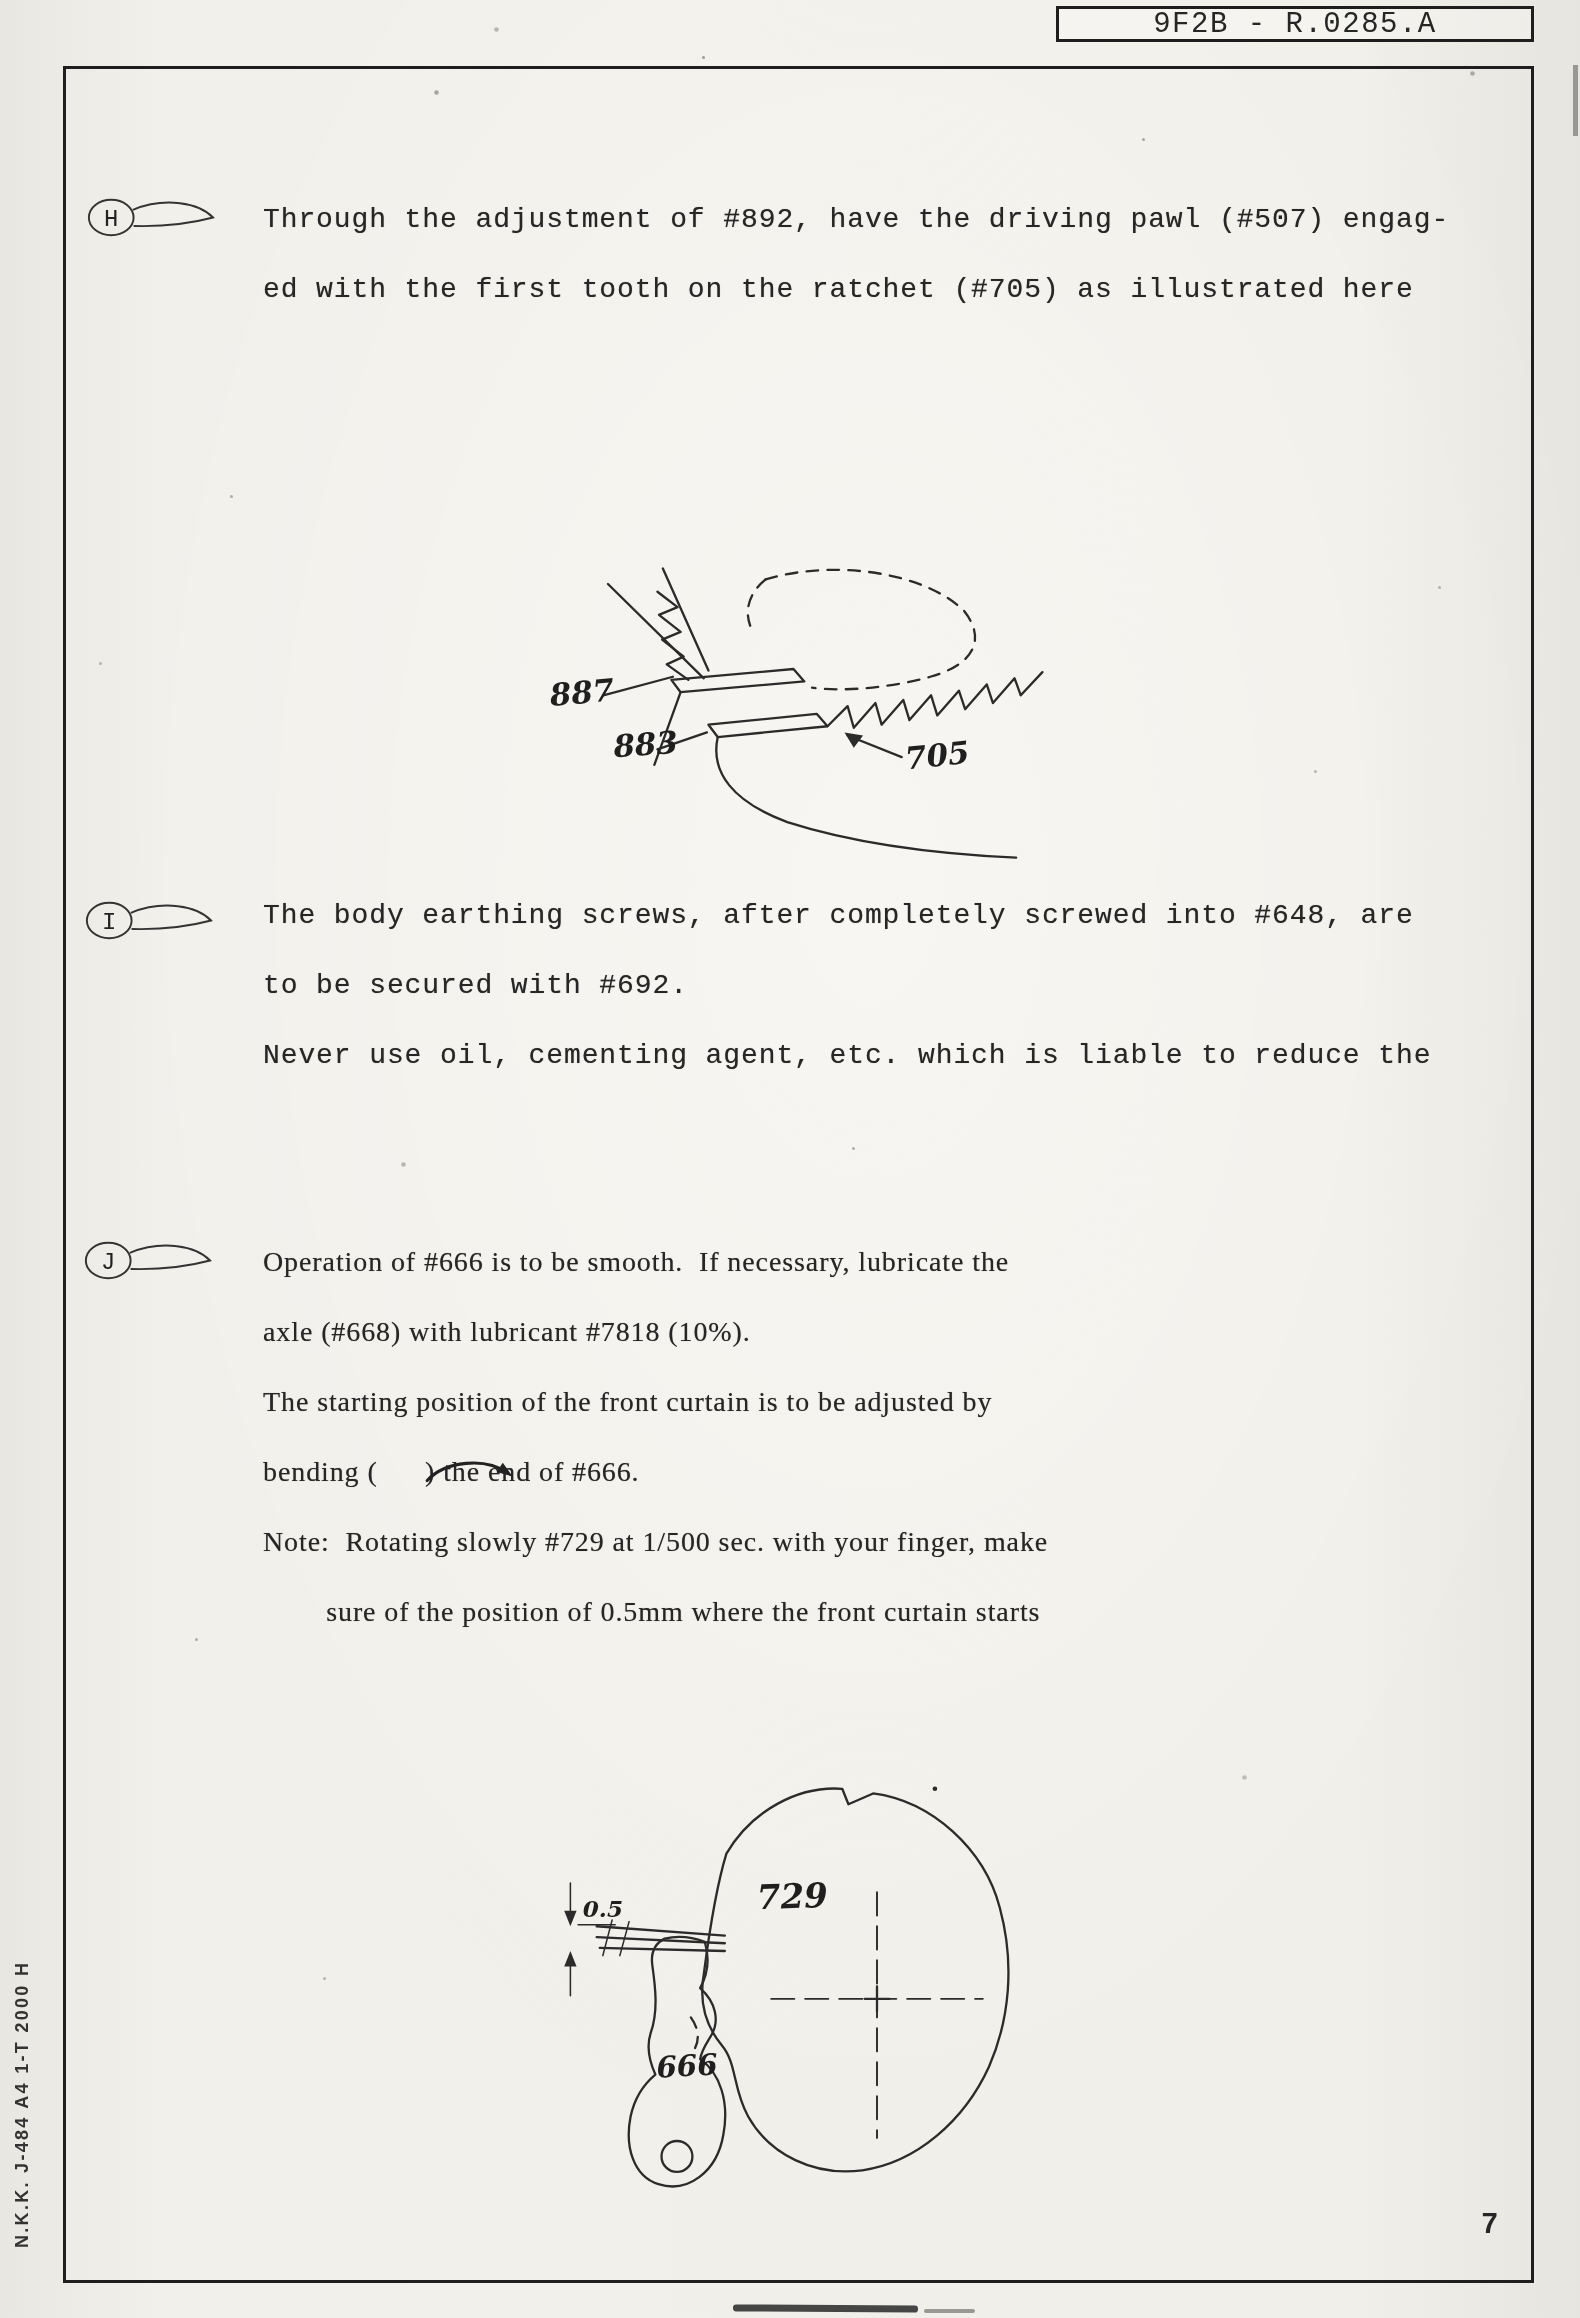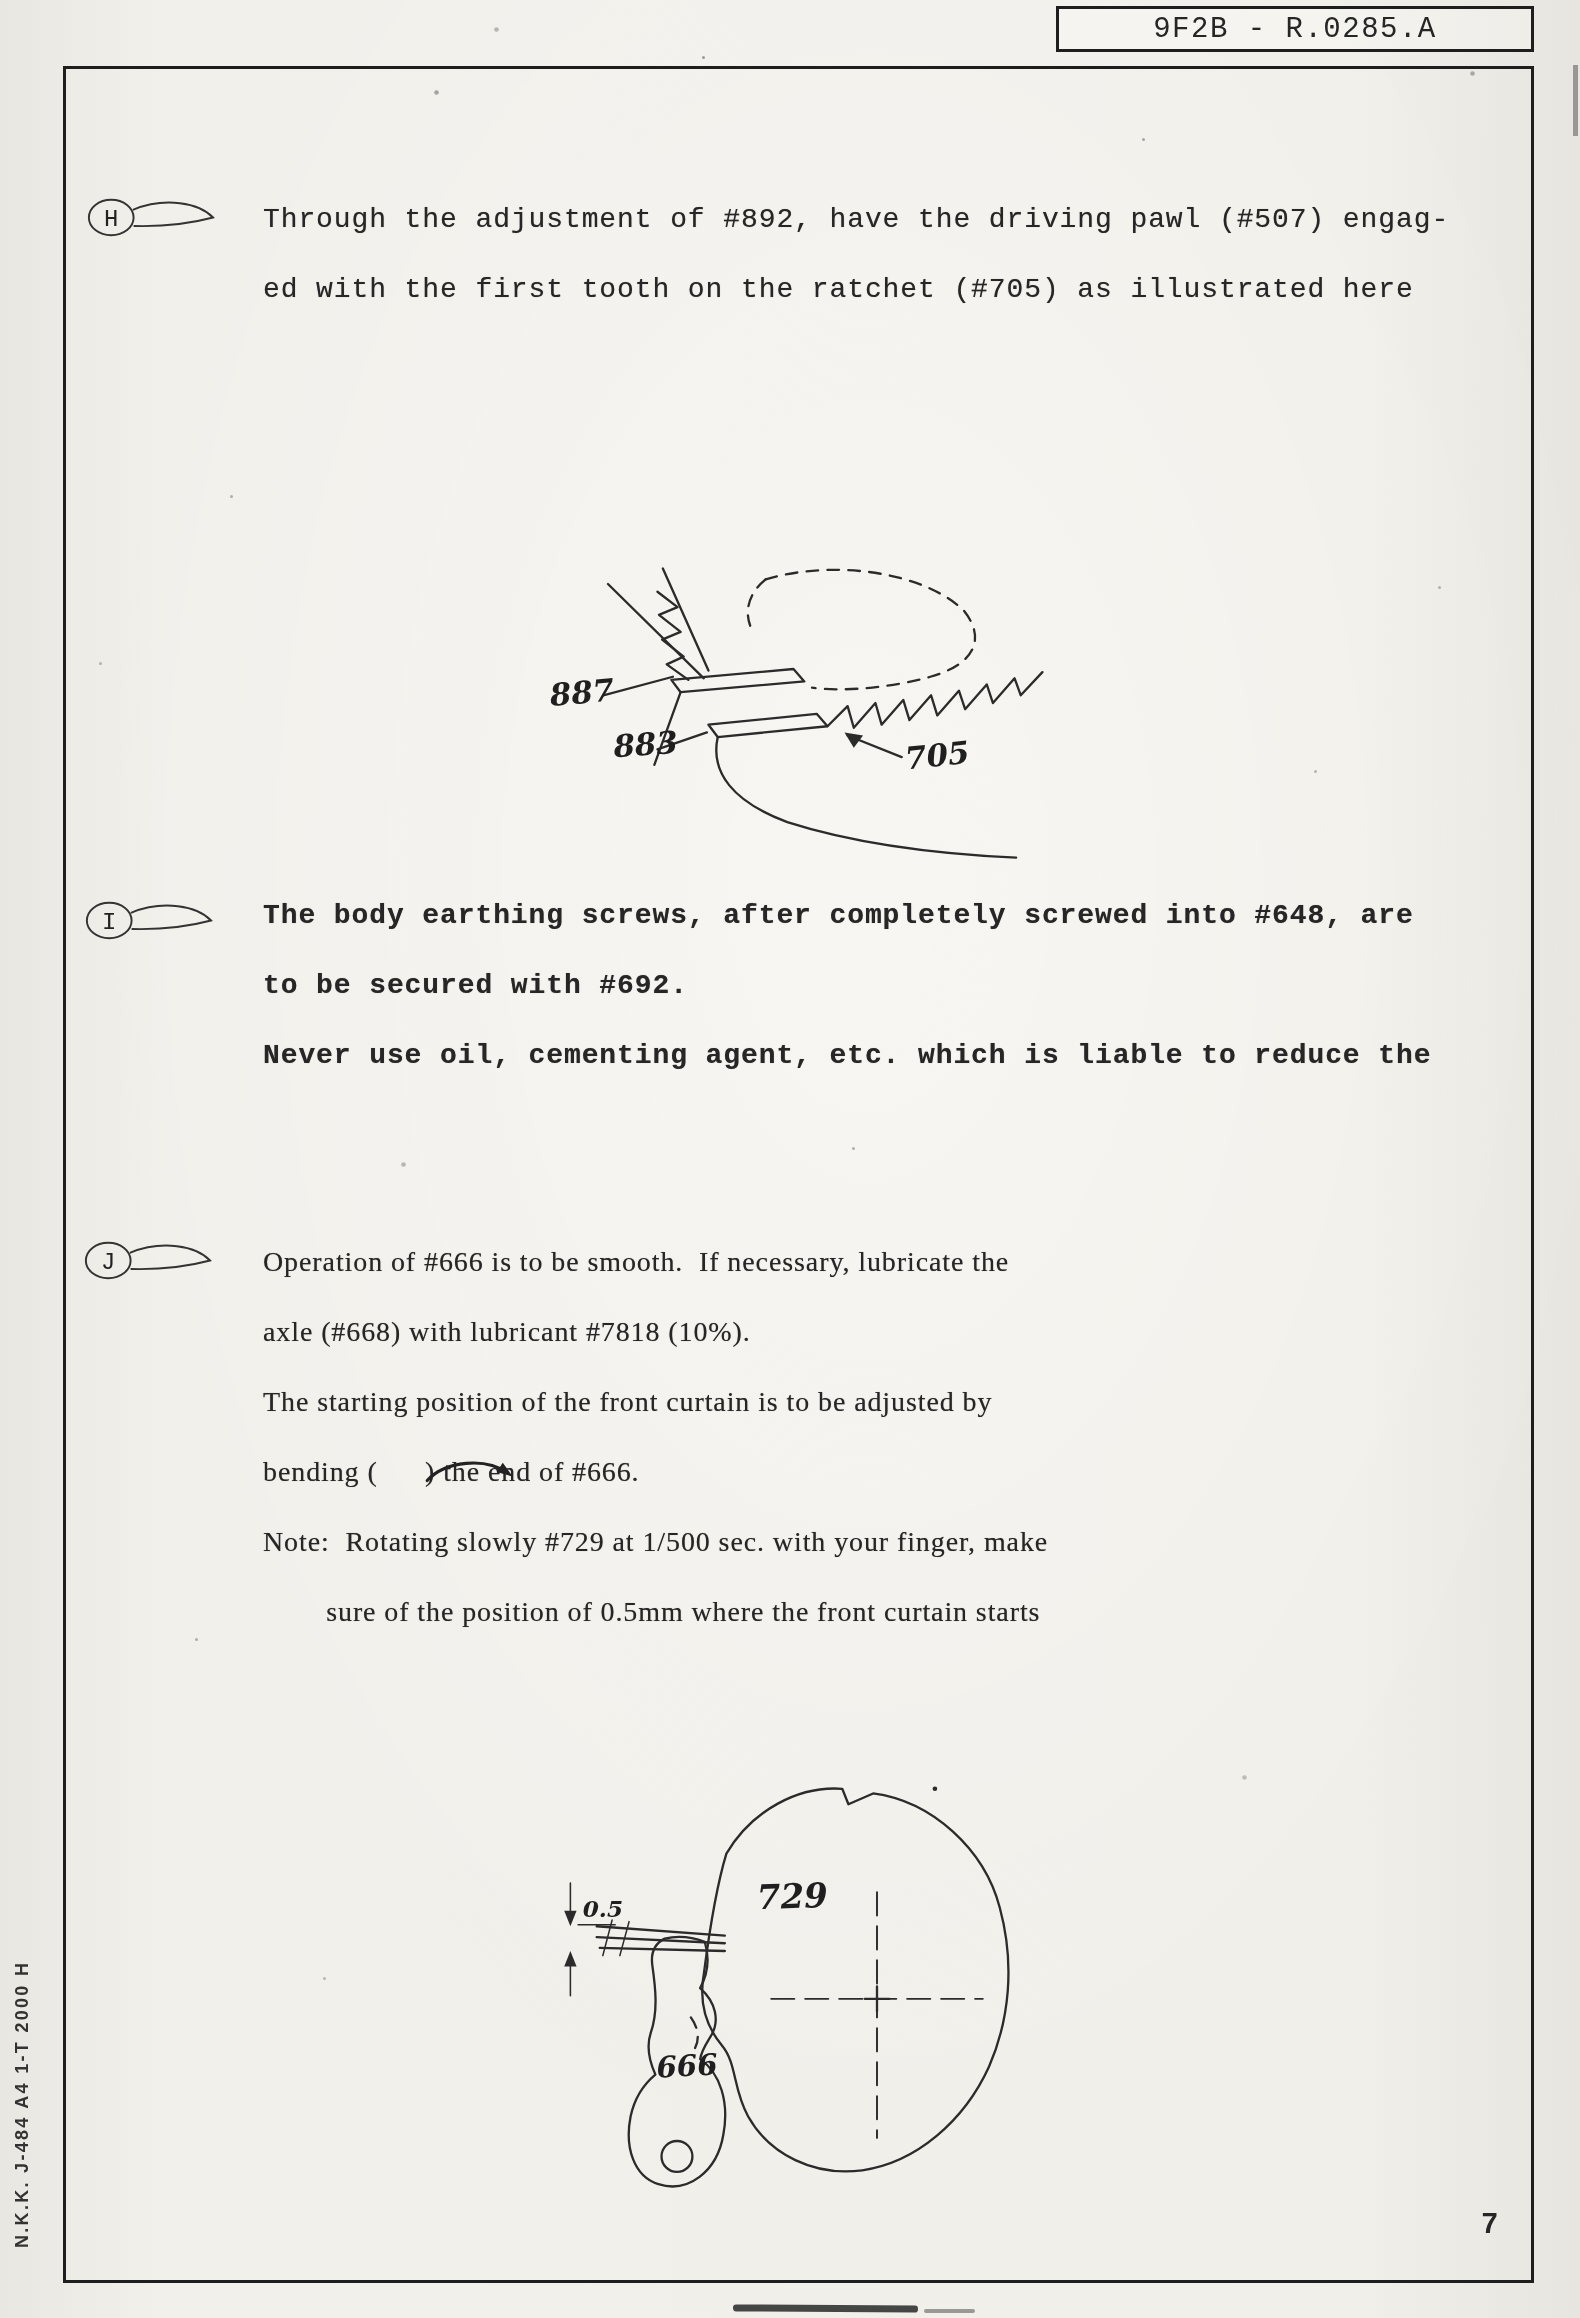--- a/index.html
+++ b/index.html
@@ -8,21 +8,21 @@
     width:1581px; height:2319px; position:relative; overflow:hidden;
     background:
       radial-gradient(ellipse at 55% 38%, rgba(255,255,255,.45), rgba(0,0,0,0) 62%),
       linear-gradient(90deg, #e9e7e1, #f2f0eb 10%, #f1efe9 86%, #e7e5df);
     background-color:#f0eee9;
     font-family:"Liberation Mono", monospace;
     color:#262626;
   }
   .frame { position:absolute; left:63px; top:66px; width:1471px; height:2217px; border:3.1px solid #1e1e1e; }
   .doc-box {
-    position:absolute; left:1056px; top:6.2px; width:478px; height:46px;
+    position:absolute; left:1056px; top:6.2px; width:478px; height:36px;
     border:3.1px solid #1e1e1e; display:flex; align-items:center; justify-content:center;
     font-size:29px; letter-spacing:1.5px; background:rgba(255,255,255,.25);
   }
   .tblock { position:absolute; left:263px; }
   .tline {
     white-space:pre; font-size:28px; letter-spacing:0.9px;
     line-height:70px; height:70px; text-shadow:0 0 0.8px rgba(25,25,25,.45);
   }
   .marker { position:absolute; overflow:visible; }
   .marker .shape path, .marker .shape ellipse { stroke:#333; stroke-width:2.5; fill:none; }
@@ -114,21 +114,21 @@
   </svg>
 
   <svg class="marker" style="left:83px; top:895px;" width="135" height="51" viewBox="0 0 175 66">
     <g class="shape">
       <ellipse cx="34" cy="33" rx="29" ry="23"></ellipse>
       <path d="M 62 23 C 104 6 148 14 166 33 C 136 41 100 45 63 44"></path>
     </g>
     <text x="34" y="44" text-anchor="middle">I</text>
   </svg>
 
-  <div class="tblock" style="top:881px;font-weight:bold;">
+  <div class="tblock" style="top:881px;">
     <div class="tline">The body earthing screws, after completely screwed into #648, are</div>
     <div class="tline">to be secured with #692.</div>
     <div class="tline">Never use oil, cementing agent, etc. which is liable to reduce the</div>
   </div>
 
   <svg class="marker" style="left:82px; top:1235px;" width="135" height="51" viewBox="0 0 175 66">
     <g class="shape">
       <ellipse cx="34" cy="33" rx="29" ry="23"></ellipse>
       <path d="M 62 23 C 104 6 148 14 166 33 C 136 41 100 45 63 44"></path>
     </g>

